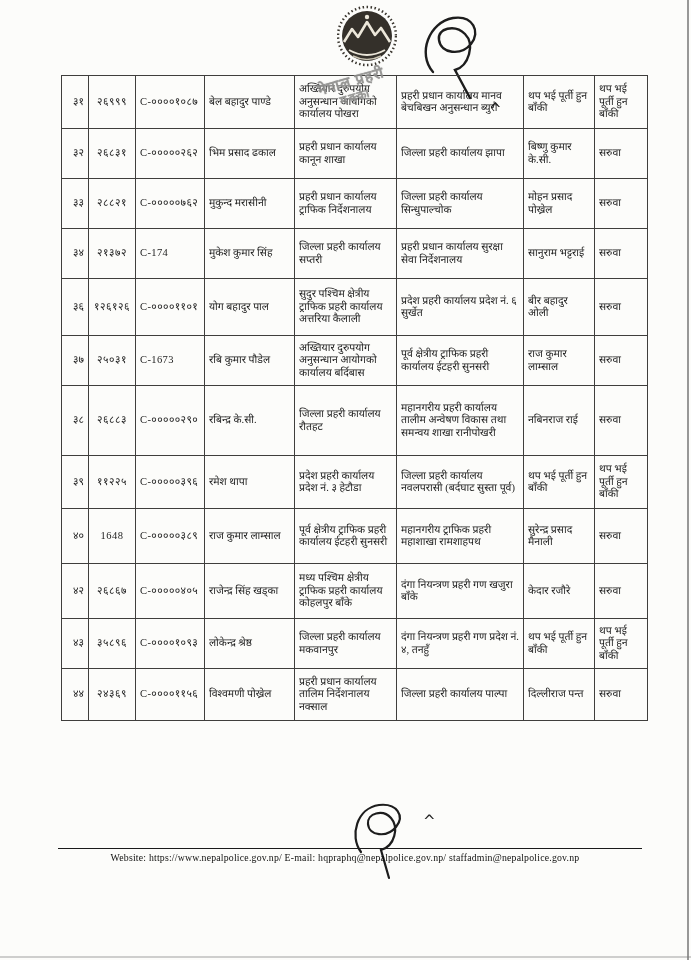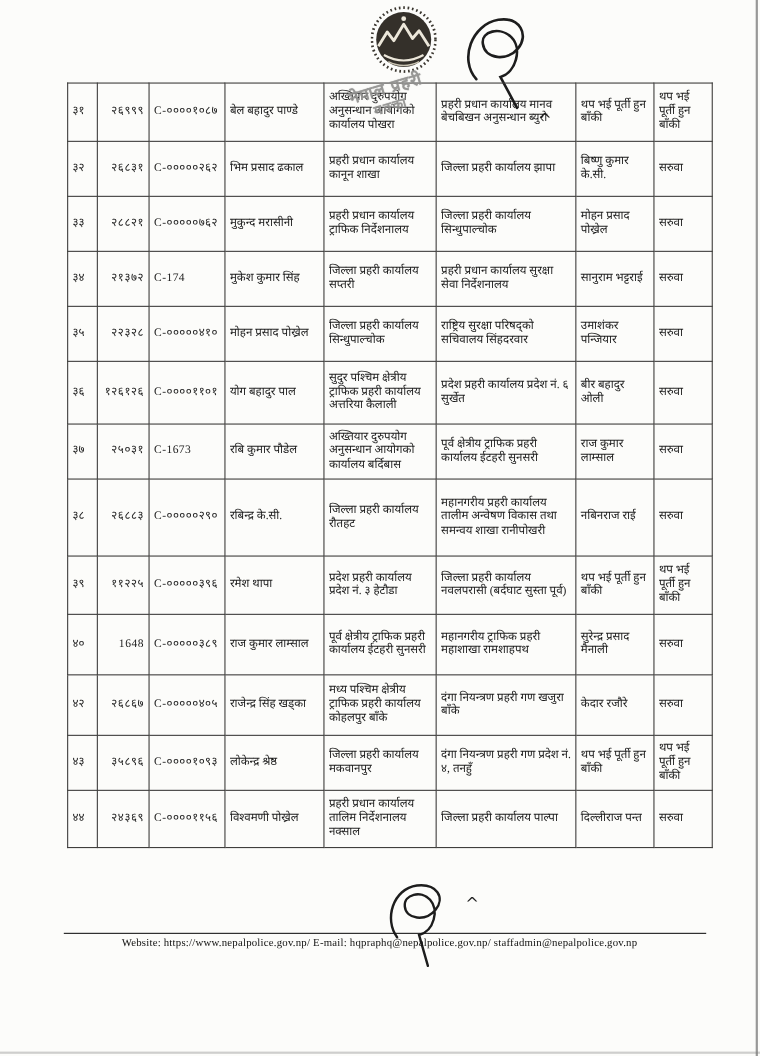--- a/index.html
+++ b/index.html
@@ -37,22 +37,22 @@
   table.list{
     position:absolute; left:61px; top:75px; width:586px;
     border-collapse:collapse; table-layout:fixed;
   }
   table.list td{
     border:1.6px solid #3f3e3c;
     padding:2px 4px; vertical-align:middle;
     font-size:10.5px; line-height:1.18;
     overflow:hidden;
   }
-  td.c-sn{text-align:left; font-size:11px;}
-  td.c-reg{text-align:right; font-size:9.5px; letter-spacing:.5px;}
+  td.c-sn{text-align:right; font-size:11px;}
+  td.c-reg{text-align:center; font-size:9.5px; letter-spacing:.5px;}
   td.c-cno{text-align:left; font-size:9px; letter-spacing:.4px;}
   td.c-name{font-size:11px;}
   td.c-remark{text-align:left;}
 
   
   .footer-rule{position:absolute; left:58px; top:848px; width:584px; border-top:1.4px solid #1a1a1a;}
   .footer-text{
     position:absolute; left:45px; top:852px; width:600px;
     text-align:center; font-size:9.8px; color:#10100f; letter-spacing:.2px;
   }
@@ -130,30 +130,20 @@
         <tr style="height: 50px;">
       <td class="c-sn">३४</td>
       <td class="c-reg">२१३७२</td>
       <td class="c-cno">C-174</td>
       <td class="c-name">मुकेश कुमार सिंह</td>
       <td class="c-from">जिल्ला प्रहरी कार्यालय सप्तरी</td>
       <td class="c-to">प्रहरी प्रधान कार्यालय सुरक्षा सेवा निर्देशनालय</td>
       <td class="c-repl">सानुराम भट्टराई</td>
       <td class="c-remark">सरुवा</td>
     </tr>
-        <tr style="height: 50px;">
-      <td class="c-sn">३५</td>
-      <td class="c-reg">२२३२८</td>
-      <td class="c-cno">C-०००००४१०</td>
-      <td class="c-name">मोहन प्रसाद पोख्रेल</td>
-      <td class="c-from">जिल्ला प्रहरी कार्यालय सिन्धुपाल्चोक</td>
-      <td class="c-to">राष्ट्रिय सुरक्षा परिषद्को सचिवालय सिंहदरवार</td>
-      <td class="c-repl">उमाशंकर पन्जियार</td>
-      <td class="c-remark">सरुवा</td>
-    </tr>
         <tr style="height: 57px;">
       <td class="c-sn">३६</td>
       <td class="c-reg">१२६१२६</td>
       <td class="c-cno">C-००००११०१</td>
       <td class="c-name">योग बहादुर पाल</td>
       <td class="c-from">सुदुर पश्चिम क्षेत्रीय ट्राफिक प्रहरी कार्यालय अत्तरिया कैलाली</td>
       <td class="c-to">प्रदेश प्रहरी कार्यालय प्रदेश नं. ६ सुर्खेत</td>
       <td class="c-repl">बीर बहादुर ओली</td>
       <td class="c-remark">सरुवा</td>
     </tr>

